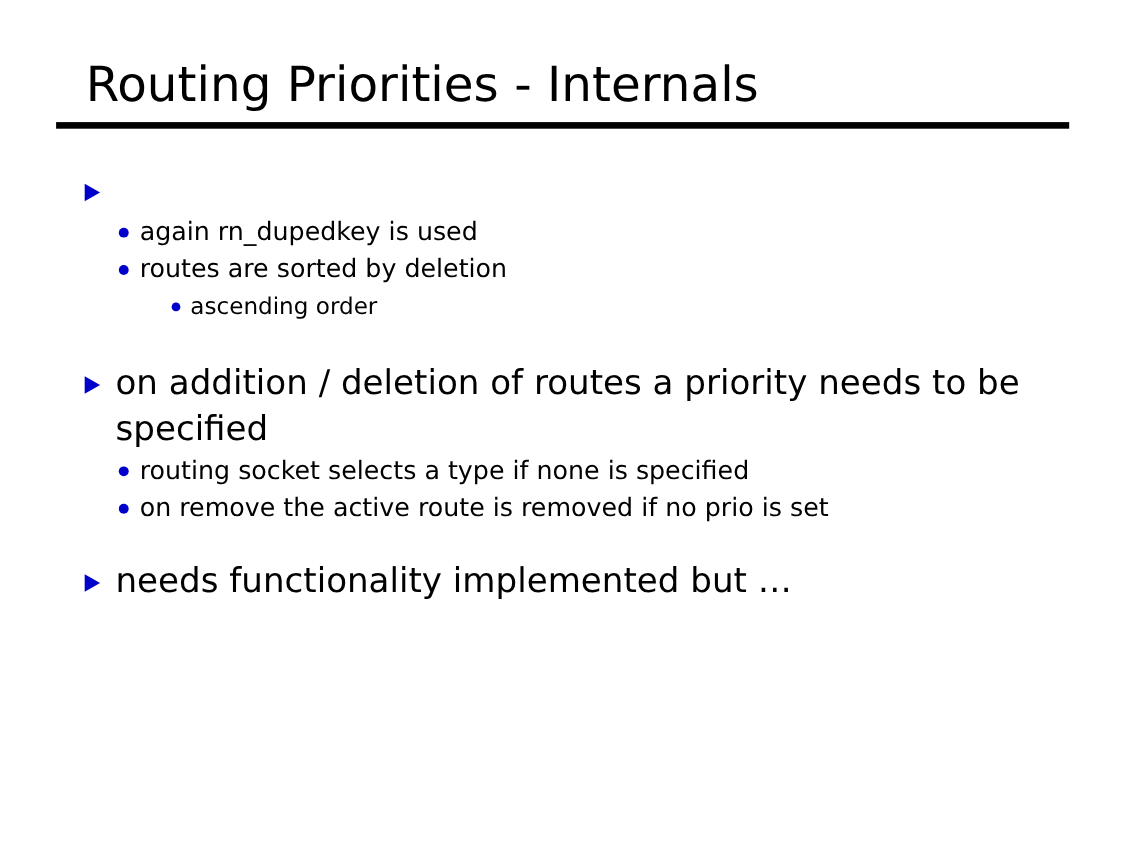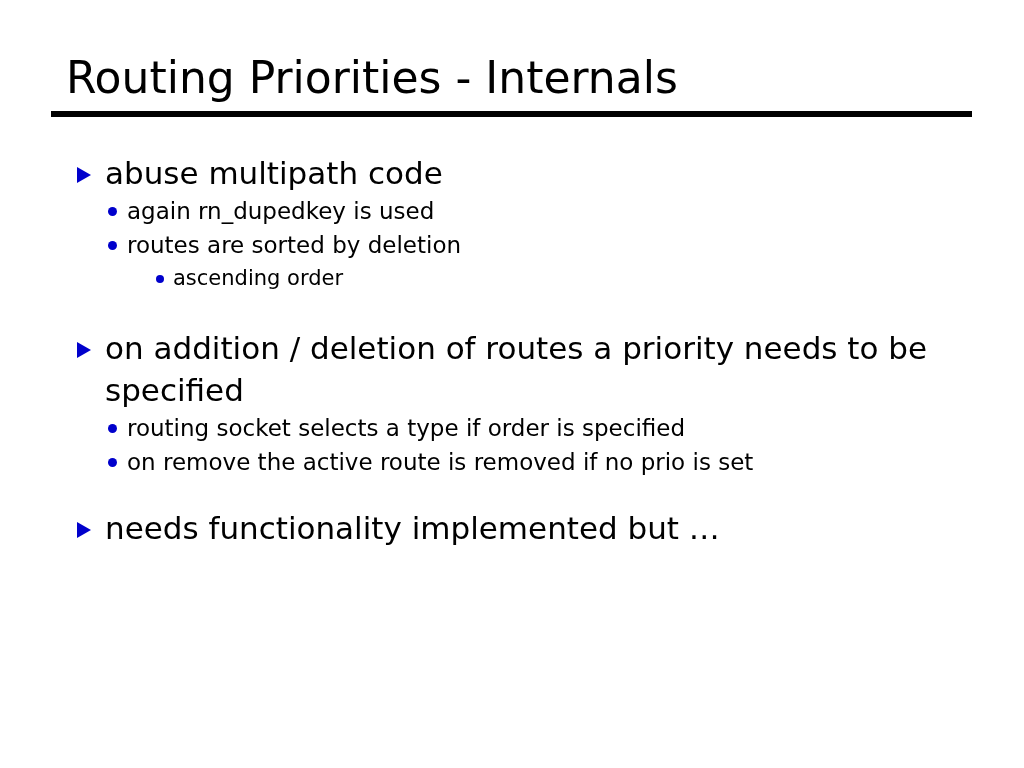--- a/index.html
+++ b/index.html
@@ -19,21 +19,21 @@
   .slide {
     position: relative;
     width: 1024px;
     height: 768px;
     background: #ffffff;
   }
 
   
   .slide-title {
     position: absolute;
-    left: 66px;
+    left: 78px;
     top: 50px;
     width: 920px;
     font-size: 44px;
     line-height: 56px;
     font-weight: 400;
     letter-spacing: 0px;
     color: #000000;
     white-space: nowrap;
   }
 
@@ -136,21 +136,20 @@
   <div class="slide-title">Routing Priorities - Internals</div>
 
   <div class="title-rule"></div>
 
   <div class="body-outline">
 
     <div class="group">
 
       <div class="lvl1">
         <span class="marker"></span>
-        <span>abuse multipath code</span>
       </div>
 
       <div class="lvl2">
         <span class="marker"></span>
         <span>again rn_dupedkey is used</span>
       </div>
 
       <div class="lvl2">
         <span class="marker"></span>
         <span>routes are sorted by deletion</span>
@@ -167,21 +166,21 @@
 
     <div class="group">
 
       <div class="lvl1">
         <span class="marker"></span>
         <span>on addition / deletion of routes a priority needs to be specified</span>
       </div>
 
       <div class="lvl2">
         <span class="marker"></span>
-        <span>routing socket selects a type if order is specified</span>
+        <span>routing socket selects a type if none is specified</span>
       </div>
 
       <div class="lvl2">
         <span class="marker"></span>
         <span>on remove the active route is removed if no prio is set</span>
       </div>
 
     </div>
 
     <div class="group-gap-small"></div>

